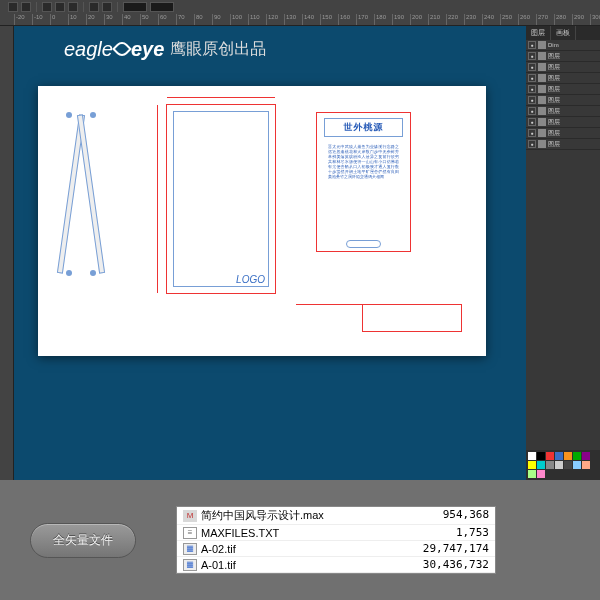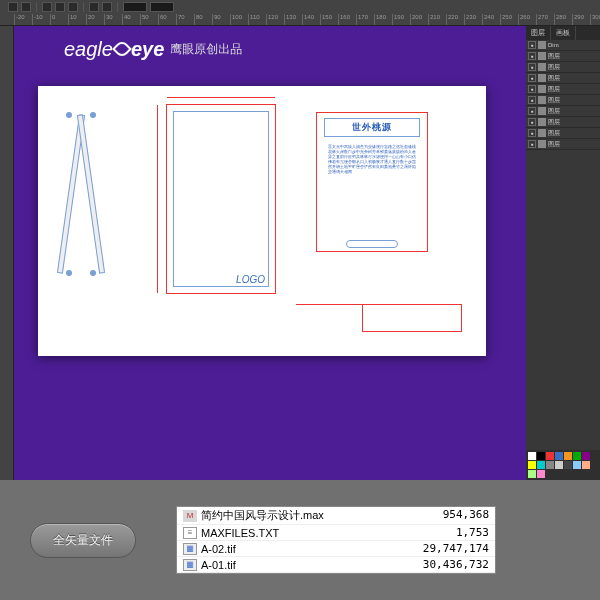--- a/index.html
+++ b/index.html
@@ -14,40 +14,40 @@
 .optbar{height:14px;background:#393939;display:flex;align-items:center;padding:0 6px;gap:4px}
 .optbar .lbl{font-size:8px;color:#e89020}
 .optbar .swatch{width:18px;height:10px;background:#1a1a1a;border:1px solid #555}
 .optbar .opfld{background:#1a1a1a;border:1px solid #555;font-size:7px;color:#fff;padding:0 3px;height:10px;line-height:9px}
 .optbar .coordgrp{display:flex;gap:3px;align-items:center;margin-left:20px}
 .optbar .clbl{font-size:7px;color:#aaa}
 .ruler-h{height:12px;background:#434343;display:flex;font-size:6px;color:#999;border-bottom:1px solid #222;overflow:hidden;padding-left:14px}
 .ruler-h span{flex:0 0 18px;border-left:1px solid #666;padding-left:1px}
 .workarea{flex:1;display:flex;position:relative}
 .ruler-v{width:14px;background:#434343;border-right:1px solid #222}
-.canvas-wrap{flex:1;background:#4c1d95;position:relative;overflow:hidden}
+.canvas-wrap{flex:1;background:#0c4a6e;position:relative;overflow:hidden}
 .watermark{position:absolute;top:12px;left:50px;color:#fff;font-size:16px;display:flex;align-items:center;gap:6px;z-index:5}
 .watermark .logo{font-size:20px;font-weight:300;font-style:italic}
 .watermark .logo b{font-weight:700}
 .watermark .eye{display:inline-block;width:14px;height:14px;border:2px solid #fff;border-radius:50% 0;transform:rotate(45deg);margin:0 2px}
-.watermark .sub{font-size:12px;color:#ddd}
+.watermark .sub{font-size:16px;color:#ddd}
 .watermark .more{color:#bbb;font-size:12px}
 .artboard{position:absolute;top:60px;left:24px;width:448px;height:270px;background:#fff;box-shadow:0 2px 10px rgba(0,0,0,.5)}
 .artboard .drawing{position:absolute;inset:18px}
 .scroll1{position:absolute;left:0;top:10px;width:60px;height:160px}
 .scroll1 .bar{position:absolute;width:6px;height:160px;background:#eee;border:1px solid #789fd6}
 .scroll1 .bar.b1{left:12px;transform:rotate(8deg)}
 .scroll1 .bar.b2{left:32px;transform:rotate(-8deg)}
 .scroll1 .cap{position:absolute;width:6px;height:6px;border-radius:50%;background:#789fd6}
 .panel2{position:absolute;left:110px;top:0;width:110px;height:190px;border:1px solid #e33;}
 .panel2 .inner{position:absolute;inset:6px;border:1px solid #789fd6}
 .panel2 .dim-t{position:absolute;top:-8px;left:0;right:0;border-top:1px solid #e33;font-size:5px;text-align:center;color:#e33}
 .panel2 .dim-l{position:absolute;left:-10px;top:0;bottom:0;border-left:1px solid #e33;}
 .panel2 .logo2{position:absolute;bottom:8px;left:10px;right:10px;text-align:right;font-size:10px;font-style:italic;color:#3a6fc4}
-.panel3{position:absolute;left:260px;top:8px;width:112px;height:140px}
+.panel3{position:absolute;left:260px;top:8px;width:95px;height:140px}
 .panel3 .frame{position:absolute;inset:0;border:1px solid #e33}
 .panel3 .deco{position:absolute;top:6px;left:8px;right:8px;text-align:center;border:1px solid #789fd6;padding:2px}
 .panel3 .title3{font-size:9px;color:#2a5db8;font-weight:bold;letter-spacing:1px}
 .panel3 .body3{position:absolute;top:32px;left:12px;right:12px;bottom:18px;font-size:4px;color:#2a5db8;line-height:5px;overflow:hidden;text-align:justify}
 .panel3 .scroll-bot{position:absolute;bottom:4px;left:30px;right:30px;height:8px;border:1px solid #789fd6;border-radius:4px}
 .callout{position:absolute;border-top:1px solid #e33;font-size:5px;color:#333}
 .callout.c1{left:240px;top:200px;width:140px}
 .legendbox{position:absolute;right:6px;bottom:6px;width:100px;height:28px;border:1px solid #e33;font-size:4px;padding:2px;color:#333}
 .rpanel{width:74px;background:#383838;display:flex;flex-direction:column}
 .rpanel .tabs{height:14px;background:#2a2a2a;display:flex;font-size:7px;color:#ccc}

